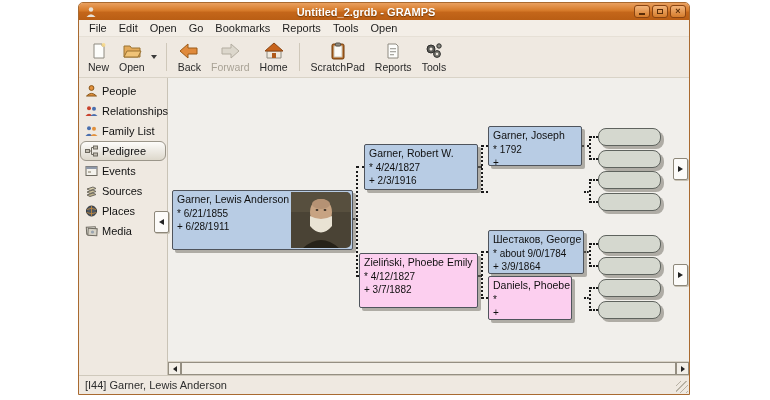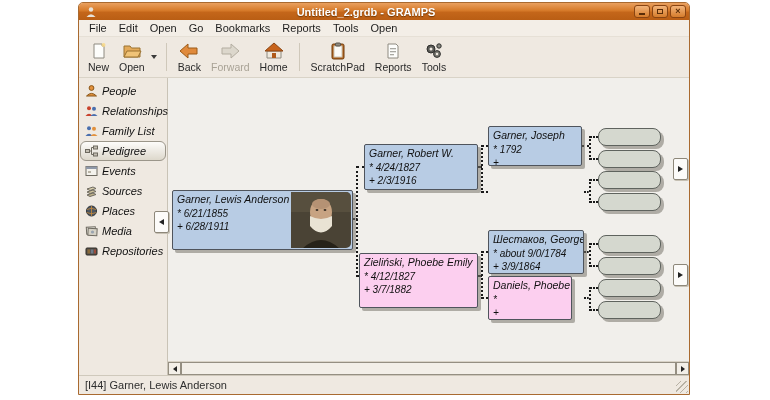--- a/index.html
+++ b/index.html
@@ -18,21 +18,21 @@
   .menu-item{font-size:11px;color:#1d1d1d;padding:7px 6px;cursor:default;}
   
   .toolbar{height:38px;display:flex;align-items:center;padding:1px 4px;border-bottom:1px solid #d9d3c7;flex:0 0 auto;}
   .tbtn{display:flex;flex-direction:column;align-items:center;justify-content:center;padding:1px 5px;border-radius:3px;}
   .tbtn .ticon{width:20px;height:18px;display:flex;align-items:center;justify-content:center;}
   .tbtn .tlabel{font-size:10.5px;color:#2a2a2a;margin-top:1px;white-space:nowrap;}
   .tbtn.disabled .tlabel{color:#a9a396;}
   .tsep{width:1px;height:28px;background:#cfc8ba;margin:0 6px;}
   .drop-caret{width:0;height:0;border-left:3.5px solid transparent;border-right:3.5px solid transparent;border-top:4px solid #3a3a3a;margin:0 3px 0 1px;align-self:center;}
   
-  .main{flex:1;display:flex;position:relative;overflow:hidden;font-style:italic;}
+  .main{flex:1;display:flex;position:relative;overflow:hidden;}
   .sidebar{width:89px;flex:0 0 auto;border-right:1px solid #c9c3b6;padding-top:3px;box-sizing:border-box;}
   .side-item{display:flex;align-items:center;gap:4px;padding:3px 1px 3px 4px;margin:0 1px;font-size:11px;color:#111;border:1px solid transparent;}
   .side-item .sicon{width:13px;height:12px;flex:0 0 auto;}
   .side-item.selected{background:linear-gradient(#fdfcfa,#ddd8cc);border:1px solid #9b968a;border-radius:6px;}
   
   .canvas-col{flex:1;display:flex;flex-direction:column;overflow:hidden;}
   .canvas{flex:1;position:relative;background:#f1efeb;overflow:hidden;border-bottom:1px solid #d9d3c7;}
   .hscroll{height:13px;display:flex;background:#efe9e1;flex:0 0 auto;}
   .sbtn{width:13px;height:13px;background:#f3efe8;border:1px solid #958f82;box-sizing:border-box;display:flex;align-items:center;justify-content:center;flex:0 0 auto;}
   .sthumb{flex:1;background:#f3efe8;border:1px solid #958f82;margin:0;box-sizing:border-box;}
@@ -231,29 +231,20 @@
           </svg>
         <span>Places</span>
       </div>
       <div class="side-item">
         <svg class="sicon" viewBox="0 0 13 12">
             <rect x="1.5" y="2" width="9" height="7" fill="#eceae2" stroke="#6e6a60" transform="rotate(-4 6 5.5)"></rect>
             <rect x="3" y="3.5" width="9" height="7" fill="#d6d2c6" stroke="#6e6a60" transform="rotate(3 7.5 7)"></rect>
             <circle cx="7.5" cy="7" r="1.6" fill="#9aa4b0"></circle>
           </svg>
         <span>Media</span>
-      </div>
-      <div class="side-item">
-        <svg class="sicon" viewBox="0 0 13 12">
-            <rect x="1" y="3" width="11" height="7" rx="1" fill="#57534b" stroke="#2e2b26"></rect>
-            <rect x="2.5" y="4.5" width="2.5" height="4" fill="#8a6a3a"></rect>
-            <rect x="5.8" y="4.5" width="2.5" height="4" fill="#6e7a8a"></rect>
-            <rect x="9" y="4.5" width="2" height="4" fill="#9a4a3a"></rect>
-          </svg>
-        <span>Repositories</span>
       </div>
     </div>
 
     <div class="navbtn" style="left:75px;top:133px;">
       <div class="arr-l"></div>
     </div>
 
     <div class="canvas-col">
       <div class="canvas">
 

